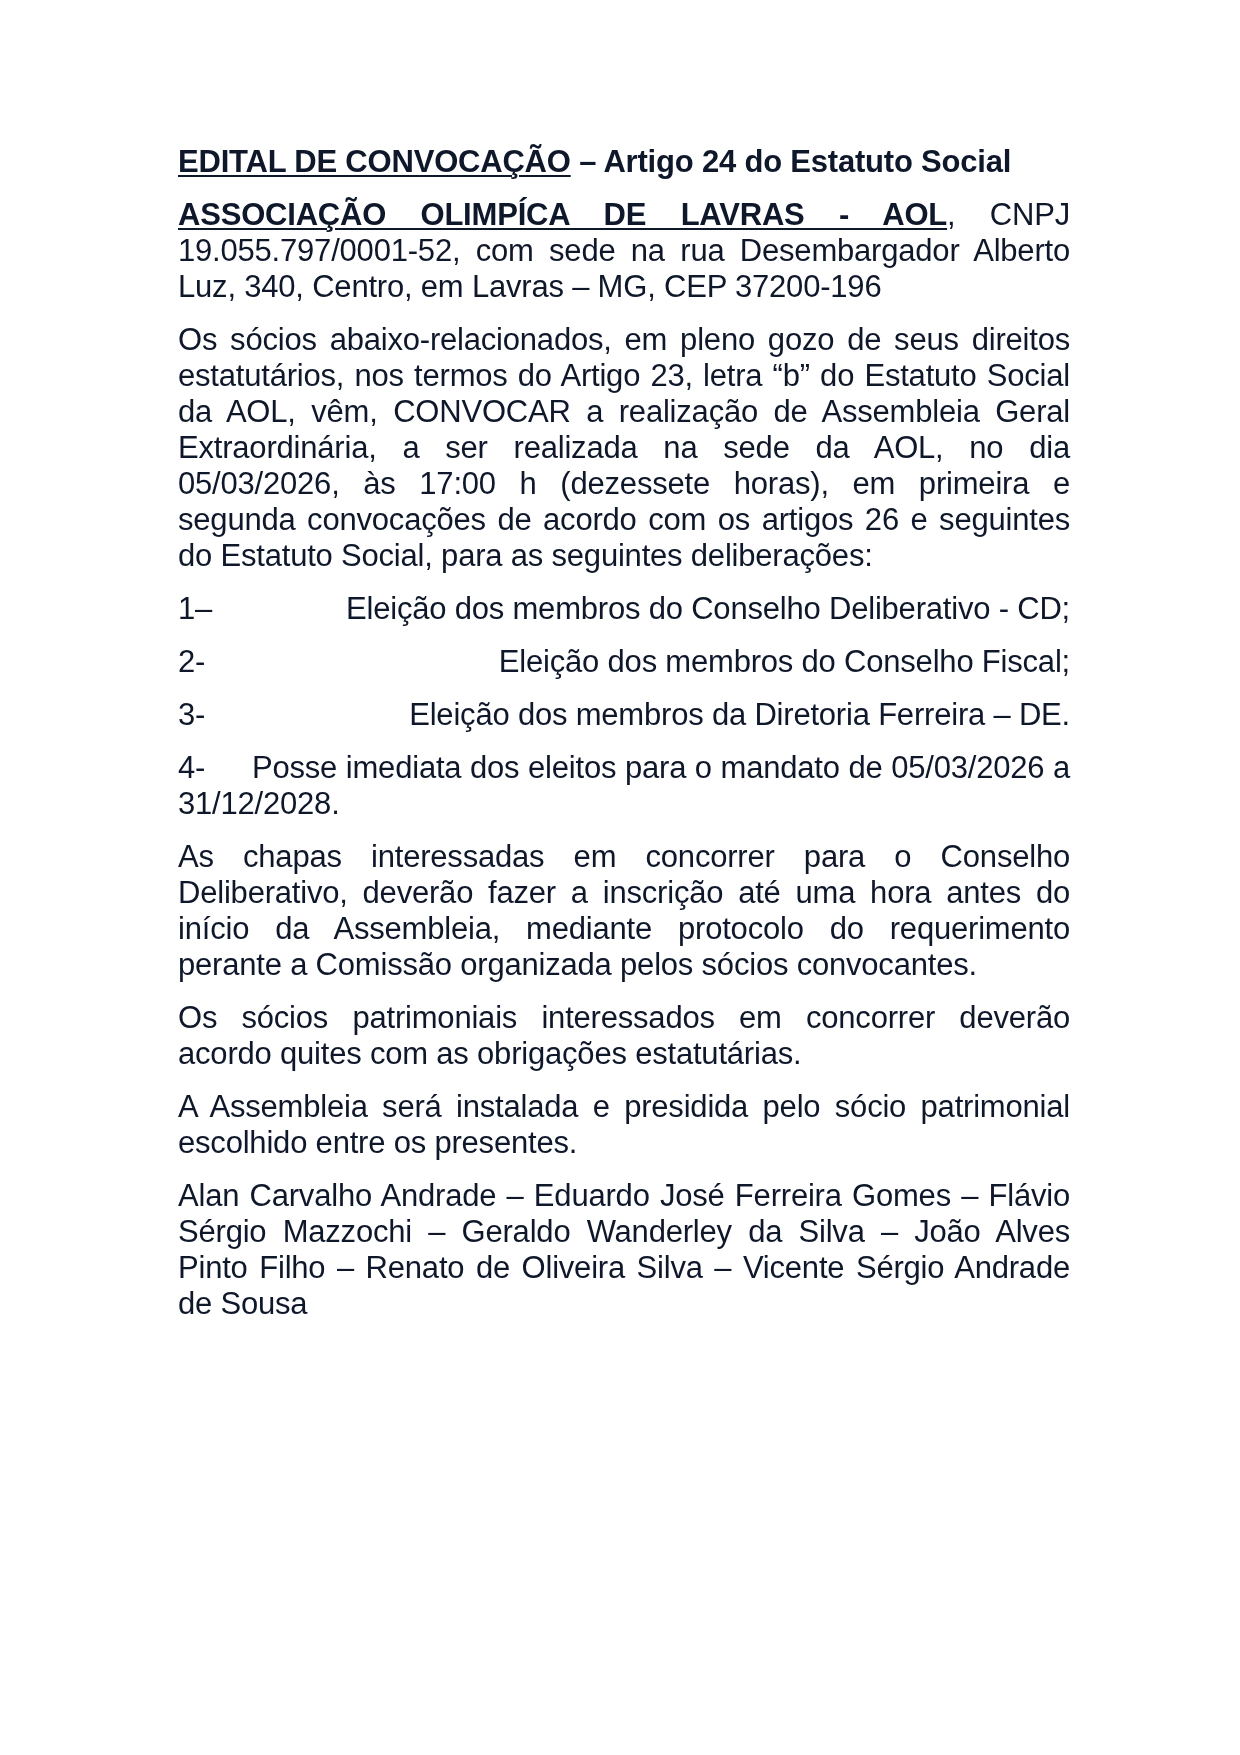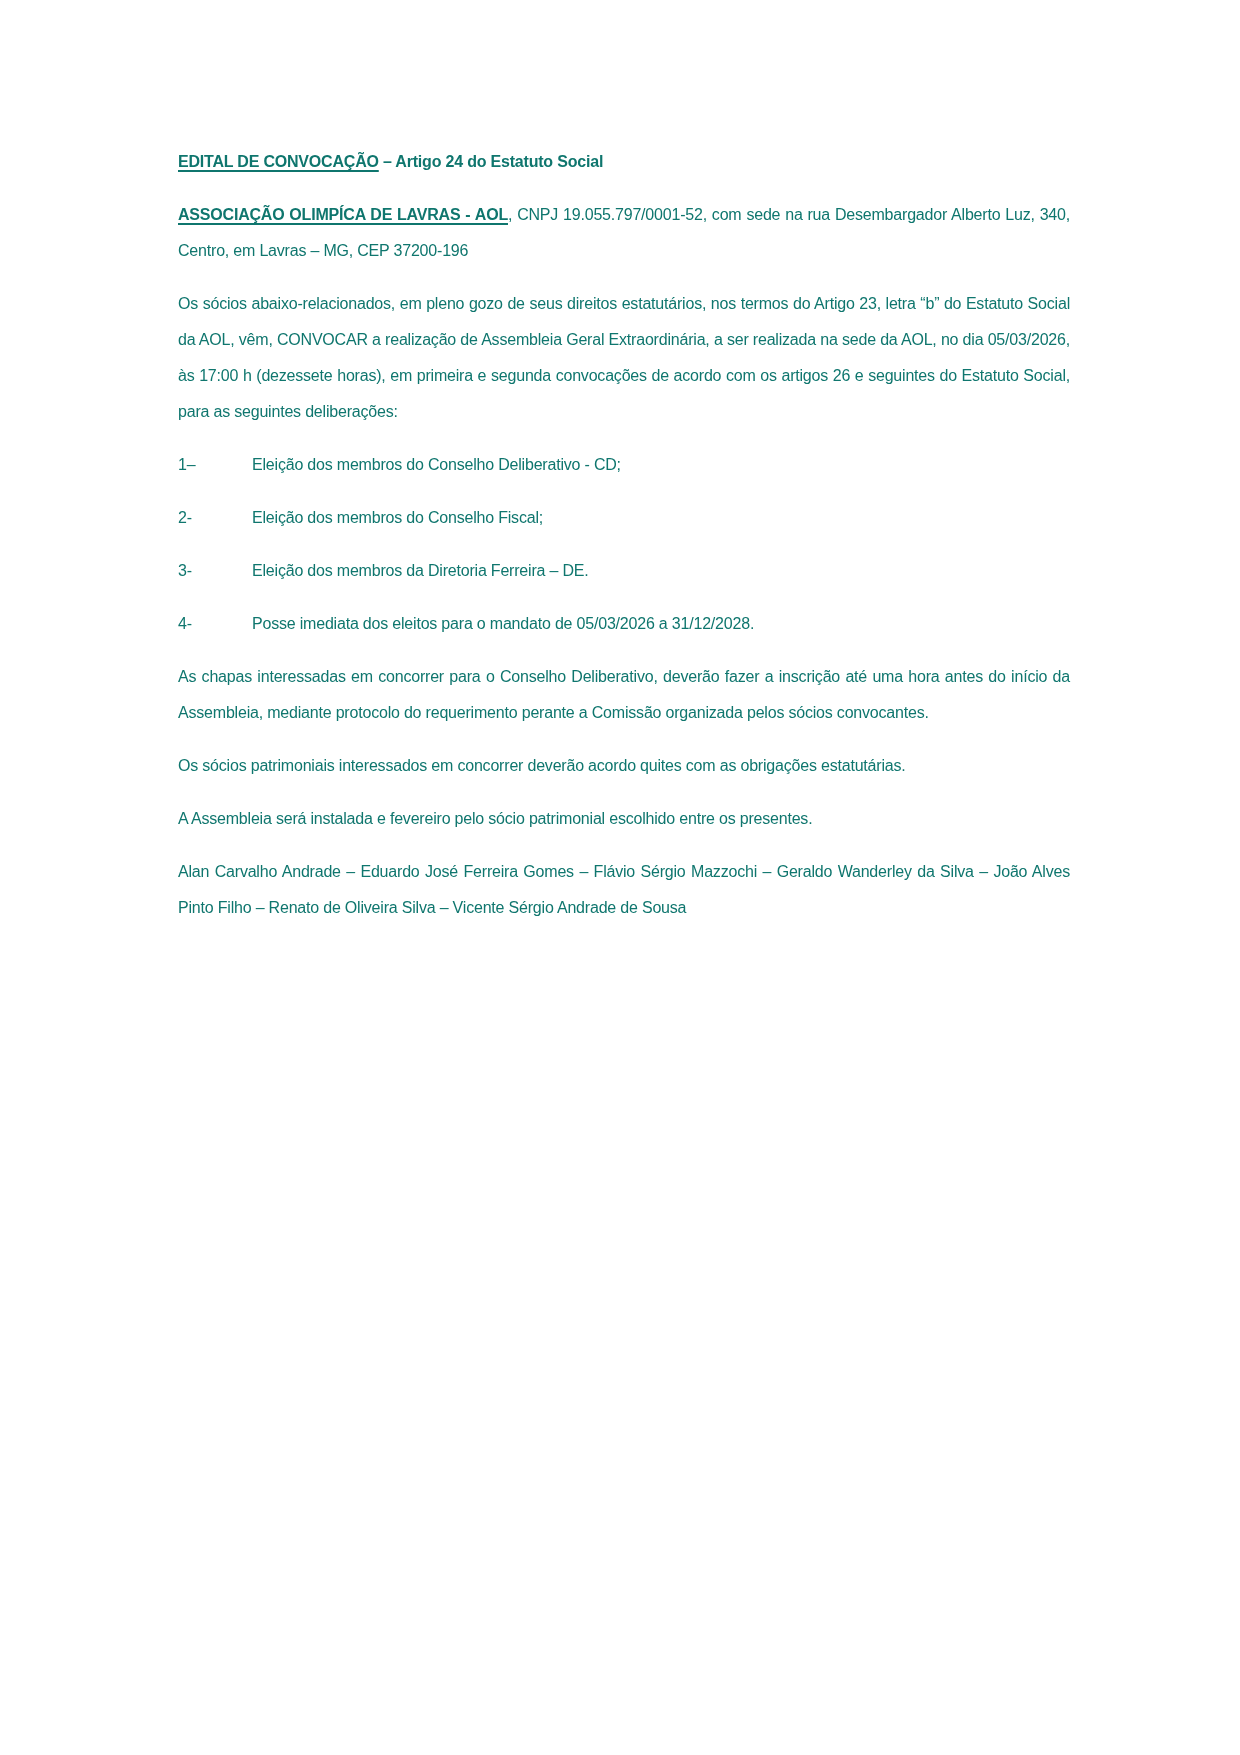--- a/index.html
+++ b/index.html
@@ -1,31 +1,31 @@
 <!DOCTYPE html>
 <html><head>
 <meta charset="utf-8">
 <style>
   html, body { margin: 0; padding: 0; background: #ffffff; }
   body { width: 1240px; height: 1755px; position: relative; overflow: hidden; }
   .page {
     position: absolute; left: 178px; top: 144px; width: 892px;
-    font-family: "Liberation Sans", sans-serif; font-size: 16px; line-height: 36px;
-    color: #0f766e; text-align: justify; letter-spacing: -0.2px;
+    font-family: "Liberation Sans", sans-serif; font-size: 31px; line-height: 36px;
+    color: #0f172a; text-align: justify; letter-spacing: -0.2px;
   }
   .p { margin: 0 0 17px 0; }
   .b { font-weight: bold; }
   .u { text-decoration: underline; text-underline-offset: 3px; text-decoration-thickness: 2px; }
   .title-line { text-align: left; }
   .item { display: flex; margin: 0 0 17px 0; }
   .item .num { width: 74px; flex: 0 0 74px; }
   .item .txt { flex: 1; }
   .item.wrap { display: block; }
   .item.wrap .num { display: inline-block; width: 74px; }
-  .nojust { text-align: left; }
+  .nojust { text-align: right; }
 </style>
 </head>
 <body>
 
 <div class="page">
 
   <p class="p title-line b"><span class="u">EDITAL DE CONVOCAÇÃO</span><span> – Artigo 24 do Estatuto Social</span></p>
 
 
   <p class="p"><span class="b u">ASSOCIAÇÃO OLIMPÍCA DE LAVRAS - AOL</span><span>, CNPJ 19.055.797/0001-52, com sede na rua Desembargador Alberto Luz, 340, Centro, em Lavras – MG, CEP 37200-196</span></p>
@@ -41,19 +41,19 @@
     <span class="txt nojust">Eleição dos membros do Conselho Fiscal;</span>
   </div>
   <div class="item">
     <span class="num">3-</span>
     <span class="txt nojust">Eleição dos membros da Diretoria Ferreira – DE.</span>
   </div>
   <p class="item wrap"><span class="num">4-</span><span>Posse imediata dos eleitos para o mandato de 05/03/2026 a 31/12/2028.</span></p>
 
   <p class="p">As chapas interessadas em concorrer para o Conselho Deliberativo, deverão fazer a inscrição até uma hora antes do início da Assembleia, mediante protocolo do requerimento perante a Comissão organizada pelos sócios convocantes.</p>
   <p class="p">Os sócios patrimoniais interessados em concorrer deverão acordo quites com as obrigações estatutárias.</p>
-  <p class="p">A Assembleia será instalada e fevereiro pelo sócio patrimonial escolhido entre os presentes.</p>
+  <p class="p">A Assembleia será instalada e presidida pelo sócio patrimonial escolhido entre os presentes.</p>
 
 
 
   <p class="p">Alan Carvalho Andrade – Eduardo José Ferreira Gomes – Flávio Sérgio Mazzochi – Geraldo Wanderley da Silva – João Alves Pinto Filho – Renato de Oliveira Silva – Vicente Sérgio Andrade de Sousa</p>
 
 </div>
 
 </body></html>

